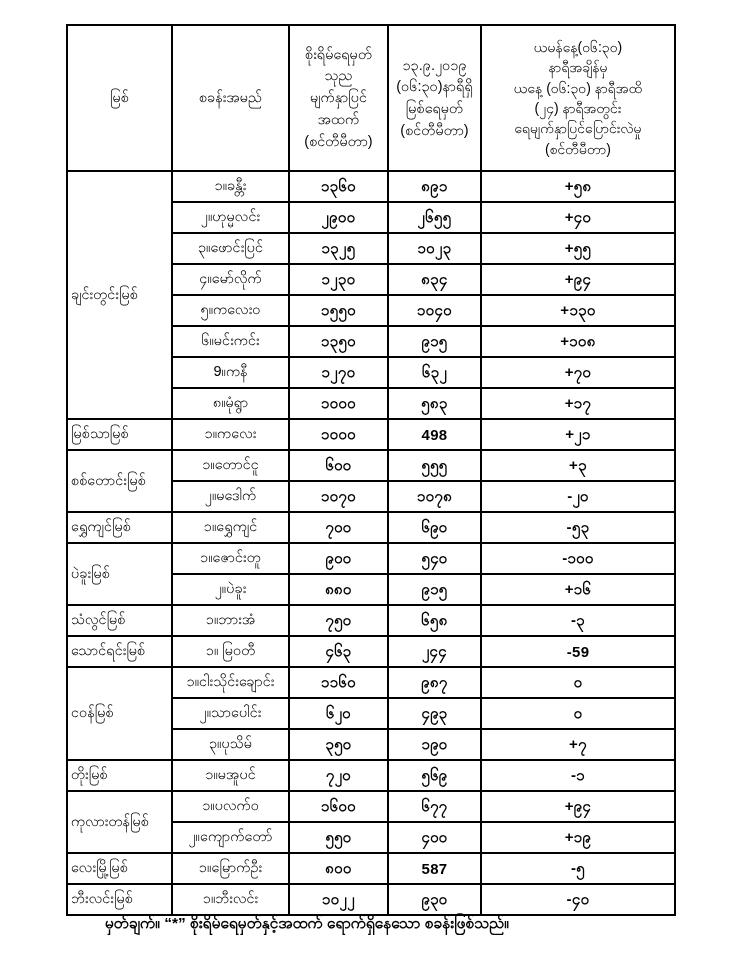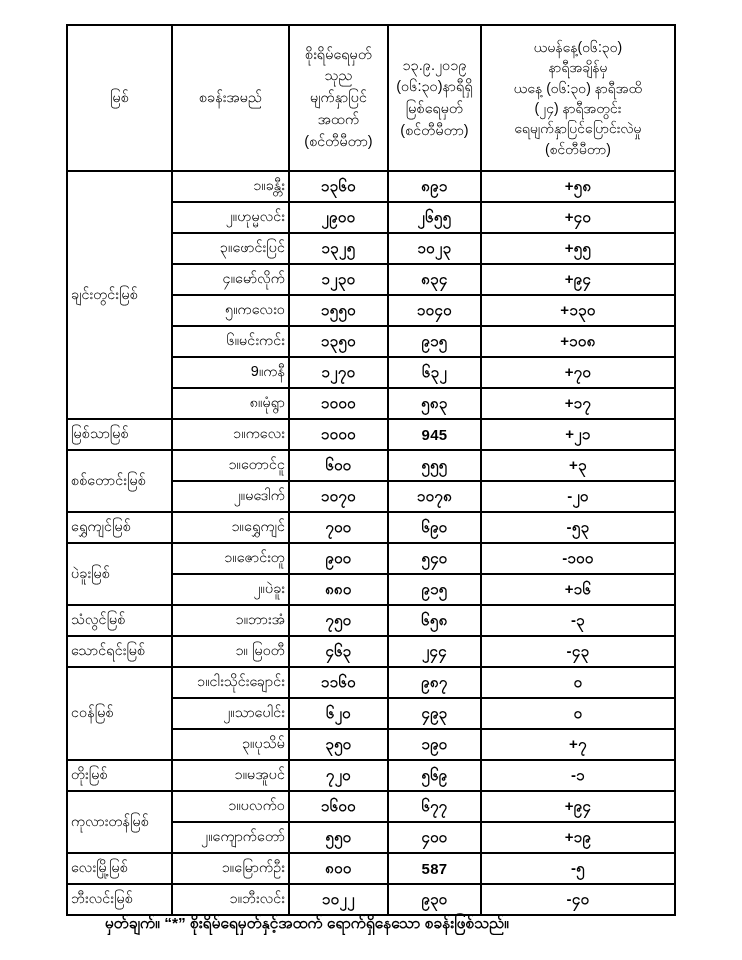--- a/index.html
+++ b/index.html
@@ -40,21 +40,21 @@
     vertical-align: middle;
     white-space: pre-line;
   }
   th.h-change { line-height: 1.45; font-size: 14px; }
   tbody tr { height: 31px; }
   td.river {
     font-size: 14.5px;
     vertical-align: middle;
   }
   td.station {
-    text-align: right;
+    text-align: center;
     padding-left: 7px;
     font-size: 14.5px;
     vertical-align: middle;
   }
   td.num {
     text-align: center;
     font-weight: 700;
     font-size: 15px;
     vertical-align: middle;
     letter-spacing: 0.3px;
@@ -150,21 +150,21 @@
         <tr>
           <td class="station">၈။မုံရွာ</td>
           <td class="num">၁၀၀၀</td>
           <td class="num">၅၈၃</td>
           <td class="num">+၁၇</td>
         </tr>
         <tr>
           <td class="river" rowspan="1">မြစ်သာမြစ်</td>
           <td class="station">၁။ကလေး</td>
           <td class="num">၁၀၀၀</td>
-          <td class="num">945</td>
+          <td class="num">498</td>
           <td class="num">+၂၁</td>
         </tr>
         <tr>
           <td class="river" rowspan="2">စစ်တောင်းမြစ်</td>
           <td class="station">၁။တောင်ငူ</td>
           <td class="num">၆၀၀</td>
           <td class="num">၅၅၅</td>
           <td class="num">+၃</td>
         </tr>
         <tr>
@@ -198,21 +198,21 @@
           <td class="station">၁။ဘားအံ</td>
           <td class="num">၇၅၀</td>
           <td class="num">၆၅၈</td>
           <td class="num">-၃</td>
         </tr>
         <tr>
           <td class="river" rowspan="1">သောင်ရင်းမြစ်</td>
           <td class="station">၁။ မြဝတီ</td>
           <td class="num">၄၆၃</td>
           <td class="num">၂၄၄</td>
-          <td class="num">-၄၃</td>
+          <td class="num">-59</td>
         </tr>
         <tr>
           <td class="river" rowspan="3">ငဝန်မြစ်</td>
           <td class="station">၁။ငါးသိုင်းချောင်း</td>
           <td class="num">၁၁၆၀</td>
           <td class="num">၉၈၇</td>
           <td class="num">၀</td>
         </tr>
         <tr>
           <td class="station">၂။သာပေါင်း</td>

